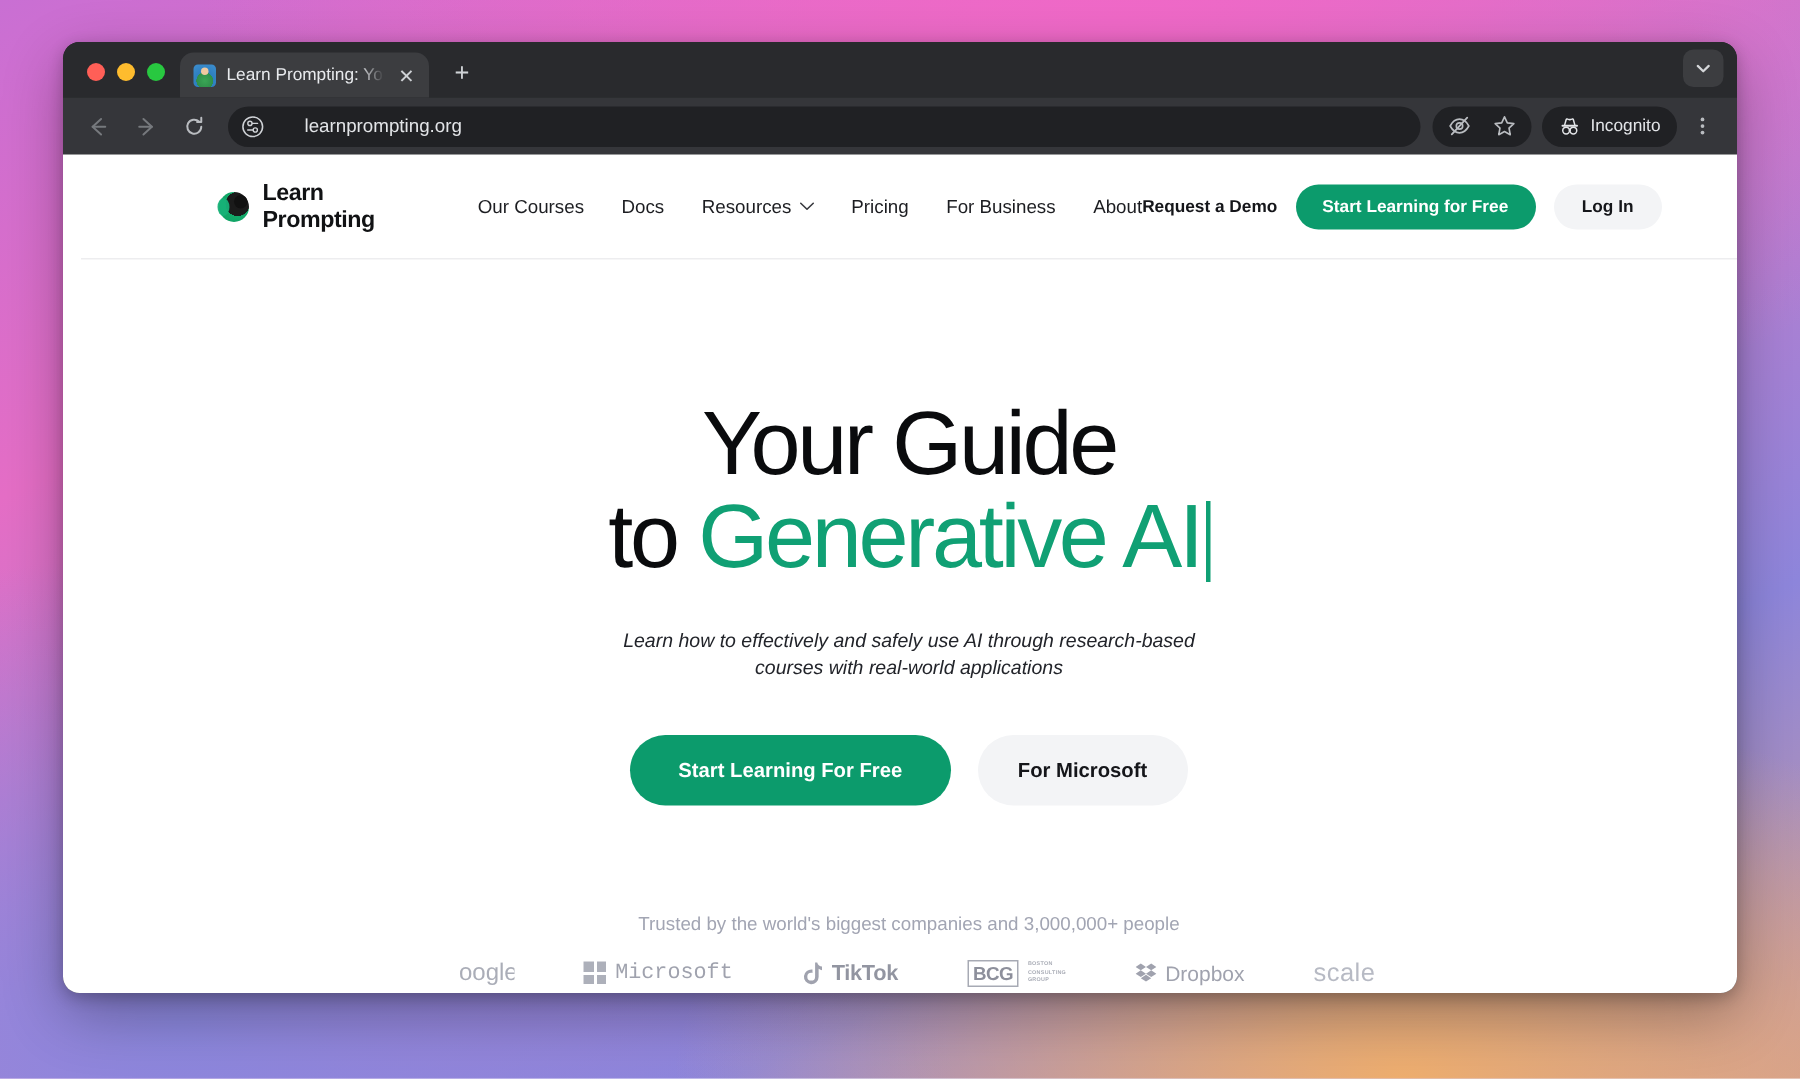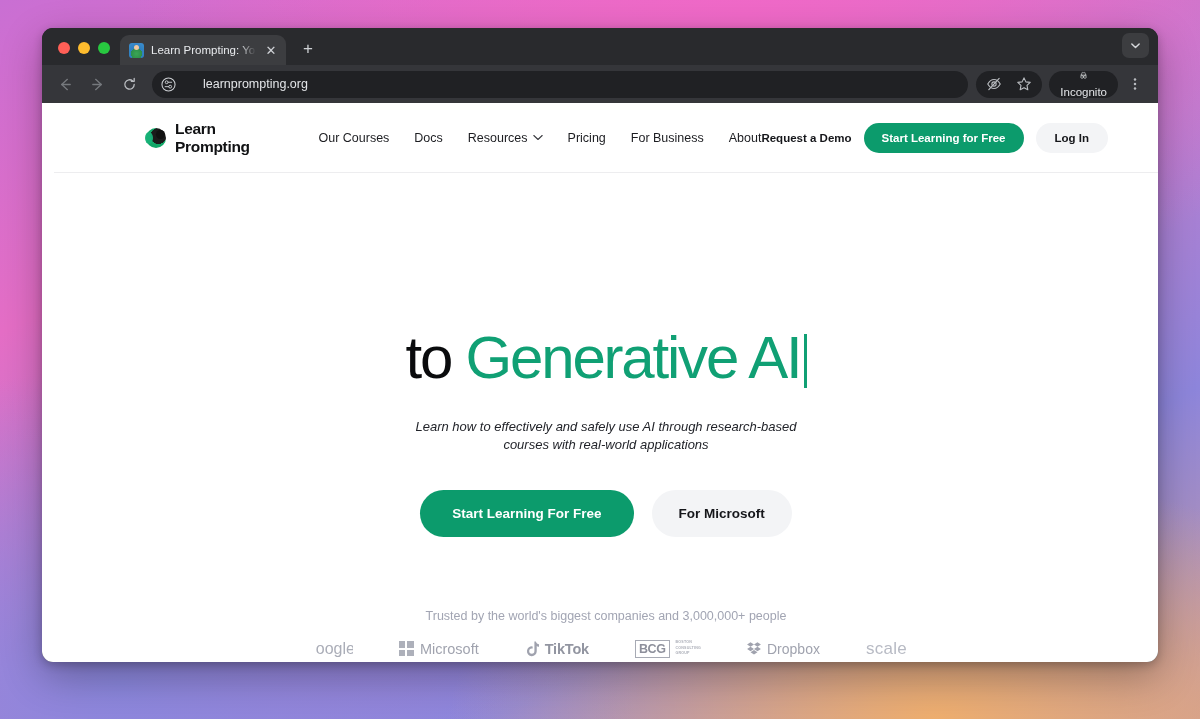--- a/index.html
+++ b/index.html
@@ -93,21 +93,21 @@
   .omnibox {
     flex: 1; height: 27px; background: #202124; border-radius: 14px;
     display: flex; align-items: center; padding: 0 9px; margin: 0 6px;
     gap: 27px; min-width: 0;
   }
   .omni-url { color: #e3e5e8; font-size: 12.5px; white-space: nowrap; }
   .tb-right { display: flex; align-items: center; gap: 2px; }
   .pill {
     height: 27px; border-radius: 14px; background: #202124;
     display: flex; align-items: center; gap: 6px; padding: 0 11px;
-    color: #e3e5e8; font-size: 11.5px; margin-left: 5px; flex-direction: column;
+    color: #e3e5e8; font-size: 11.5px; margin-left: 5px;
   }
   .icon-group { display: flex; align-items: center; background: #202124; border-radius: 14px; height: 27px; padding: 0 3px; }
 
   
   .viewport { flex: 1; background: #ffffff; overflow: hidden; position: relative; padding-left: 12px; }
 
   
   .site-nav {
     height: 70px; border-bottom: 1px solid #ededef;
     display: flex; align-items: center; padding: 0 50px;
@@ -187,21 +187,21 @@
   .logo { display: flex; align-items: center; gap: 6px; opacity: .95; }
   .logo-text { font-size: 14px; font-weight: 400; color: #9b9eaa; white-space: nowrap; }
   .logo.google { overflow: hidden; width: 48px; justify-content: flex-end; }
   .logo.google .logo-text { font-size: 16px; font-weight: 400; color: #a6a9b4; margin-right: -2px; }
 
   .ms-grid {
     width: 15px; height: 15px; display: grid;
     grid-template: 1fr 1fr / 1fr 1fr; gap: 2px; flex: none;
   }
   .ms-grid i { background: #a9acb7; display: block; }
-  .ms-text { font-size: 14.5px; font-weight: 400; color: #9b9eaa; }
+  .ms-text { font-size: 14.5px; font-weight: 400; color: #9b9eaa; font-family: Liberation Mono, monospace; }
   .tt-text { font-size: 14.5px; font-weight: 700; color: #8d909c; letter-spacing: -.2px; }
 
   .bcg-box {
     border: 1.6px solid #a3a6b1; color: #878a96; font-size: 12.5px;
     font-weight: 800; padding: 1px 3px; letter-spacing: -.4px;
   }
   .bcg-sub {
     font-size: 3.6px; line-height: 1.55; color: #a7aab4;
     font-weight: 700; letter-spacing: .2px; text-align: left;
   }
@@ -341,21 +341,21 @@
 
       <div class="nav-right">
         <a class="demo-link">Request a Demo</a>
         <button class="btn-primary">Start Learning for Free</button>
         <button class="btn-ghost">Log In</button>
       </div>
     </div>
 
     <div class="hero">
       <h1>
-        <br>
+        <span>Your Guide</span><br>
         <span>to </span><span class="hl-green">Generative AI</span><span class="caret"></span>
       </h1>
 
       <p class="hero-sub">
         <span>Learn how to effectively and safely use AI through research-based</span><br>
         <span>courses with real-world applications</span>
       </p>
 
       <div class="cta-row">
         <button class="cta-primary">Start Learning For Free</button>

